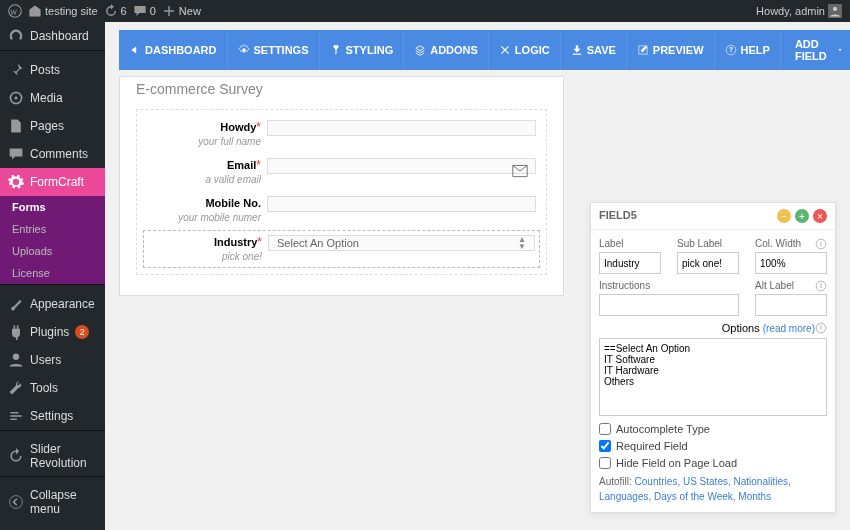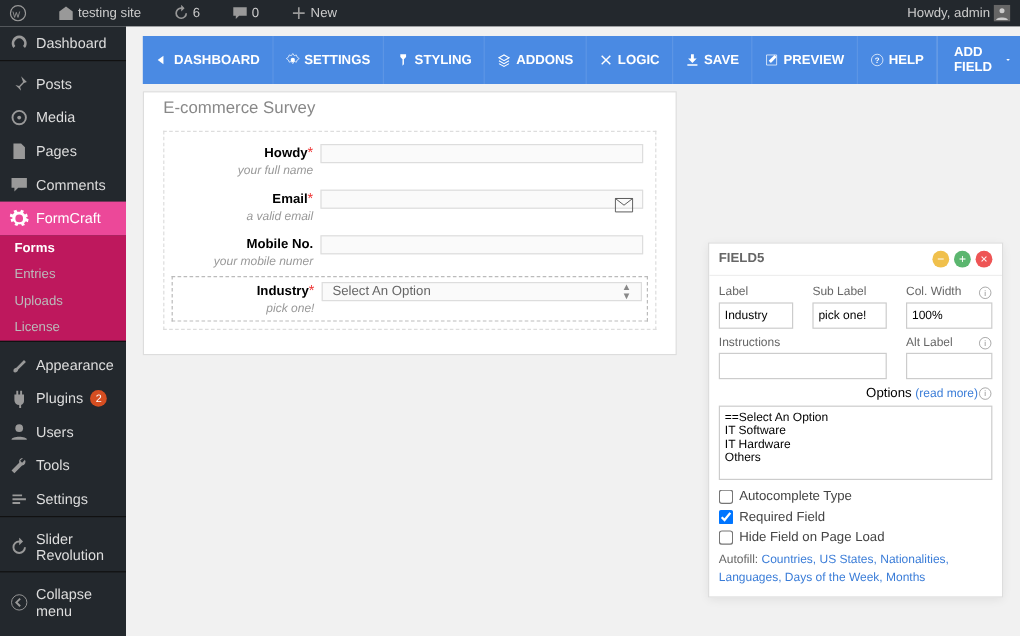--- a/index.html
+++ b/index.html
@@ -1,30 +1,30 @@
 <!DOCTYPE html>
 <html><head>
 <meta charset="utf-8">
 <style>
 *{box-sizing:border-box;margin:0;padding:0}
 body{font-family:-apple-system,Helvetica,Arial,sans-serif;font-size:12px;background:#f1f1f1;width:850px;height:530px;overflow:hidden}
 .adminbar{height:22px;background:#23282d;color:#ccc;display:flex;align-items:center;padding:0 8px;font-size:11px;justify-content:space-between}
-.adminbar .left,.adminbar .right{display:flex;align-items:flex-start;gap:26px}
+.adminbar .left,.adminbar .right{display:flex;align-items:flex-start;gap:6px}
 .adminbar .item{display:flex;align-items:center;gap:3px;cursor:pointer}
 .ic{display:inline-flex;width:14px;height:14px;align-items:center;justify-content:center}
 .ic svg{width:14px;height:14px;fill:#999}
 .main{display:flex;height:508px}
 .sidebar{width:105px;background:#23282d;color:#eee;font-size:12px;flex-shrink:0}
 .menu-item{display:flex;align-items:center;gap:6px;padding:6px 8px;cursor:pointer;color:#ddd}
 .menu-item .mic{width:16px;height:16px;display:inline-flex;align-items:center;justify-content:center}
 .menu-item .mic svg{width:16px;height:16px;fill:#999}
 .menu-item.active{background:#ec4899;color:#fff;position:relative}
 .menu-item.active .mic svg{fill:#fff}
 .menu-item.active::after{content:"";position:absolute;right:-6px;top:50%;margin-top:-6px;border:6px solid transparent;border-right-color:#f1f1f1}
-.submenu{background:#be185d}
+.submenu{background:#701a75}
 .submenu .sub{padding:5px 8px 5px 12px;cursor:pointer;color:#bbb;font-size:11px}
 .submenu .sub.active{color:#fff;font-weight:600}
 .sep{height:6px;border-top:1px solid #111}
 .badge{background:#d54e21;color:#fff;border-radius:50%;width:14px;height:14px;font-size:9px;display:inline-flex;align-items:center;justify-content:center}
 .content{flex:1;padding:8px 14px;position:relative;overflow:hidden}
 .toolbar{display:flex;justify-content:space-between;margin-bottom:6px}
 .tbl{display:flex;background:#4a8ae3}
 .tbtn{color:#fff;padding:8px 10px;font-size:11px;font-weight:600;display:flex;align-items:center;gap:4px;cursor:pointer;border-right:1px solid rgba(255,255,255,.1)}
 .tbtn svg{width:12px;height:12px;fill:#fff}
 .addfield{background:#4a8ae3;color:#fff;padding:8px 14px;font-size:11px;font-weight:600;display:flex;align-items:center;gap:6px;cursor:pointer}
@@ -54,21 +54,21 @@
 .panel-body{padding:8px}
 .row3{display:flex;gap:16px;margin-bottom:6px}
 .pcol{flex:1;position:relative}
 .pcol.w2{flex:0 0 72px}
 .plabel{color:#666;font-size:10px;margin-bottom:3px;display:block}
 .pin{width:100%;height:22px;border:1px solid #ccc;padding:0 4px;font-size:10px}
 .info{position:absolute;right:0;top:0;width:12px;height:12px}
 .info svg{width:12px;height:12px;fill:#888}
 .opthead{display:flex;justify-content:flex-end;align-items:center;margin:4px 0}
 .opthead a{color:#3b7dd8;font-size:10px}
-.ta{width:100%;height:62px;border:1px solid #ccc;padding:4px;font-size:10px;resize:none;font-family:inherit}
+.ta{width:100%;height:78px;border:1px solid #ccc;padding:4px;font-size:10px;resize:none;font-family:inherit}
 .chk{display:flex;align-items:center;gap:5px;margin:5px 0;color:#444}
 .chk input{width:12px;height:12px}
 .autofill{font-size:10px;color:#666;line-height:1.5}
 .autofill a{color:#3b7dd8}
 </style>
 </head>
 <body>
 
 <div class="adminbar">
  <div class="left">

